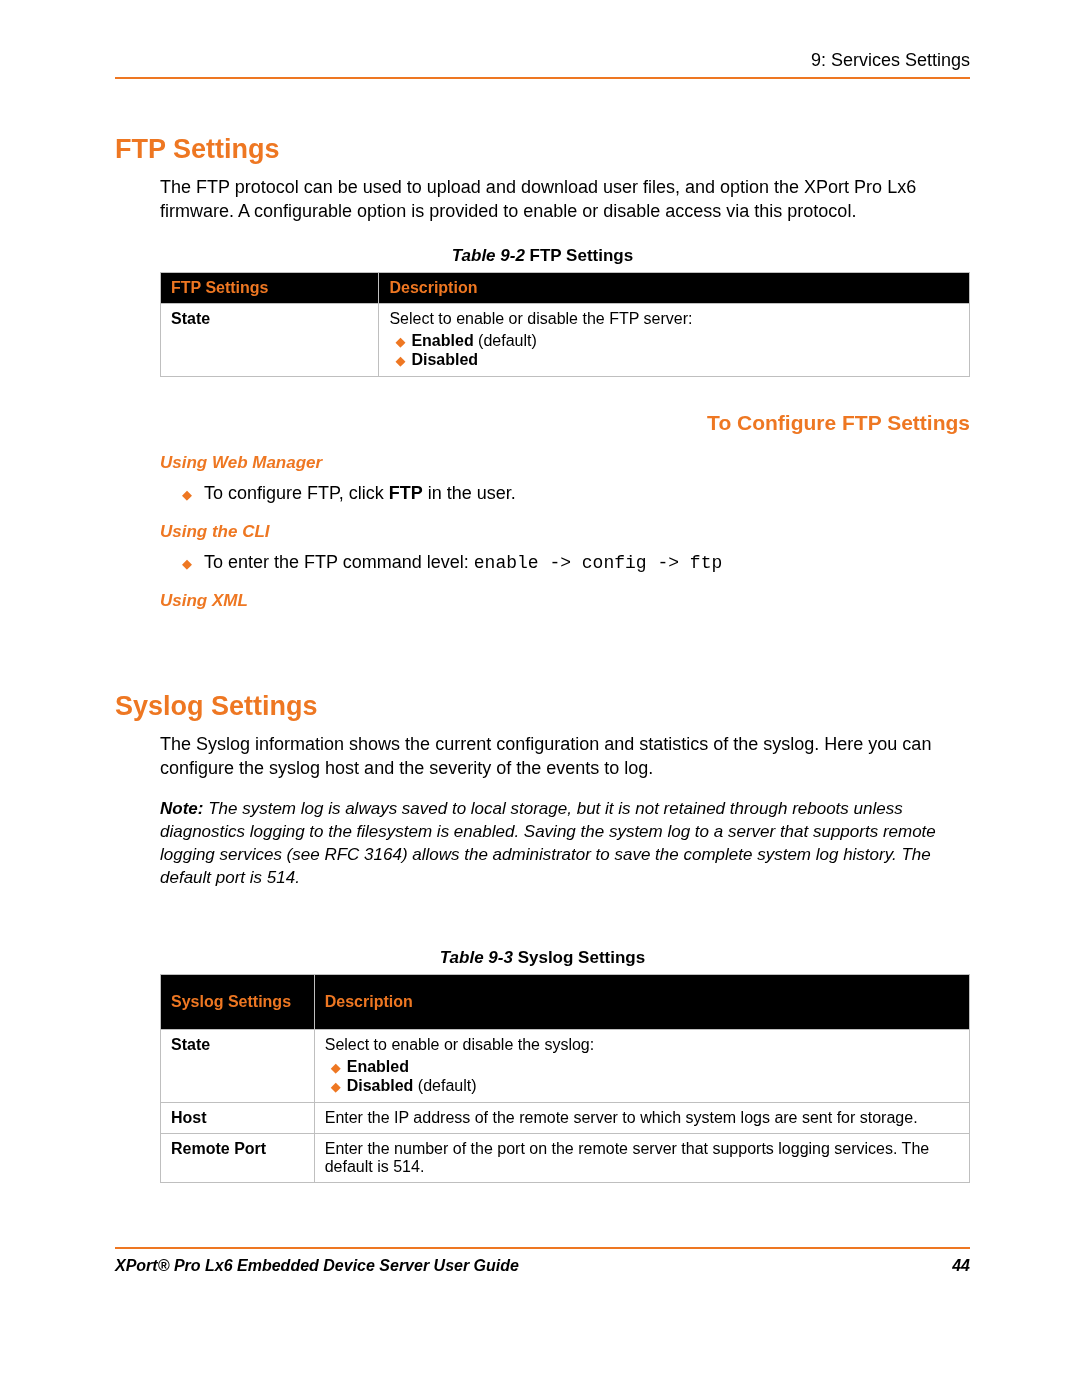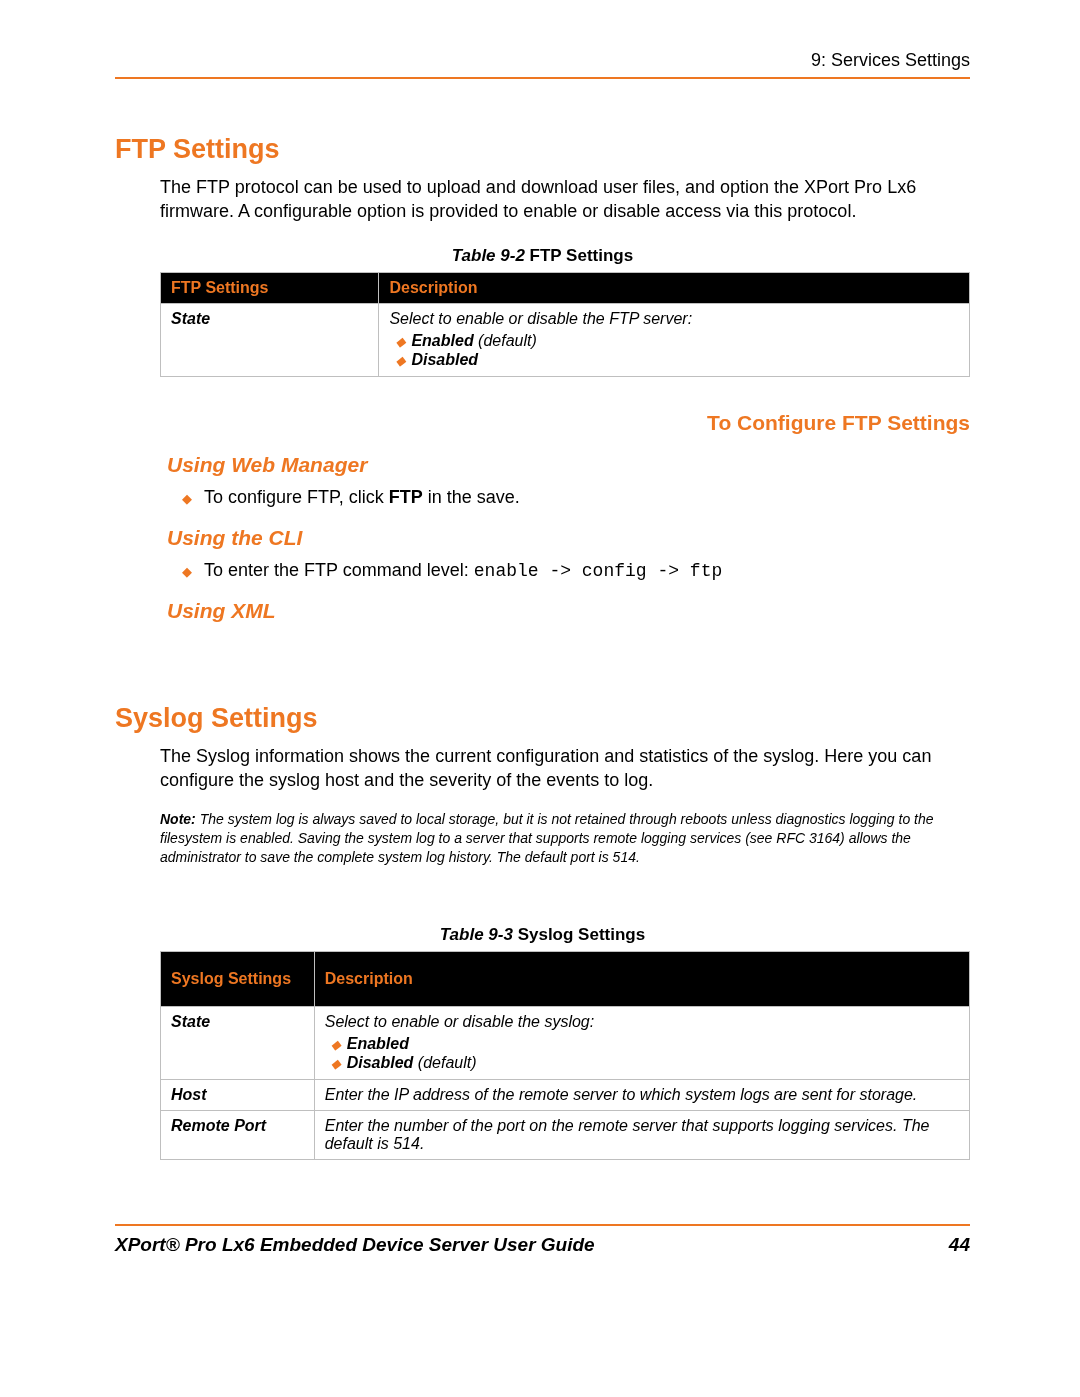--- a/index.html
+++ b/index.html
@@ -64,21 +64,20 @@
     color: #ee7722;
     text-align: left;
     font-weight: bold;
     padding: 6px 10px;
     border: 1px solid #bfbfbf;
   }
   table.settings td {
     border: 1px solid #bfbfbf;
     padding: 6px 10px;
     vertical-align: top;
-    font-style: italic;
   }
   table.settings td .row-label { font-weight: bold; }
   .diamond {
     color: #ee7722;
     font-size: 13px;
     display: inline-block;
     width: 16px;
   }
   .opt-list { margin: 4px 0 0 6px; }
   .opt-list div { margin: 1px 0; }
@@ -86,45 +85,45 @@
     color: #ee7722;
     font-size: 21px;
     font-weight: bold;
     margin: 34px 0 14px 0;
     text-align: right;
   }
   h3.method {
     color: #ee7722;
     font-style: italic;
     font-weight: bold;
-    font-size: 21px;
-    margin: 18px 0 10px 7px;
+    font-size: 17px;
+    margin: 18px 0 10px 0;
   }
   .bullet-line {
     font-size: 18px;
     margin: 0 0 6px 22px;
   }
   .bullet-line .diamond { width: 22px; }
   code.mono {
     font-family: "Courier New", Courier, monospace;
     font-size: 18px;
   }
   .note {
     font-style: italic;
-    font-size: 14px;
+    font-size: 17px;
     line-height: 1.35;
     margin: 18px 0 0 0;
   }
   .note .lead { font-weight: bold; }
   .footer {
     display: flex;
     justify-content: space-between;
     font-style: italic;
     font-weight: bold;
-    font-size: 19px;
+    font-size: 16px;
     margin-top: 2px;
   }
   .footer .pn { color: #000; }
   .spacer-lg { height: 70px; }
   .spacer-md { height: 36px; }
   .spacer-bt { height: 64px; }
 </style>
 </head>
 <body>
 
@@ -162,21 +161,21 @@
       </td>
     </tr>
   </tbody>
     </table>
 
   <div class="body-indent">
     <h2 class="sub">To Configure FTP Settings</h2>
 
     <h3 class="method">Using Web Manager</h3>
     <div class="bullet-line">
-      <span class="diamond">◆</span><span>To configure FTP, click </span><b>FTP</b><span> in the save.</span>
+      <span class="diamond">◆</span><span>To configure FTP, click </span><b>FTP</b><span> in the user.</span>
     </div>
 
     <h3 class="method">Using the CLI</h3>
     <div class="bullet-line">
       <span class="diamond">◆</span><span>To enter the FTP command level: </span><code class="mono">enable -&gt; config -&gt; ftp</code>
     </div>
 
     <h3 class="method">Using XML</h3>
   </div>
 

